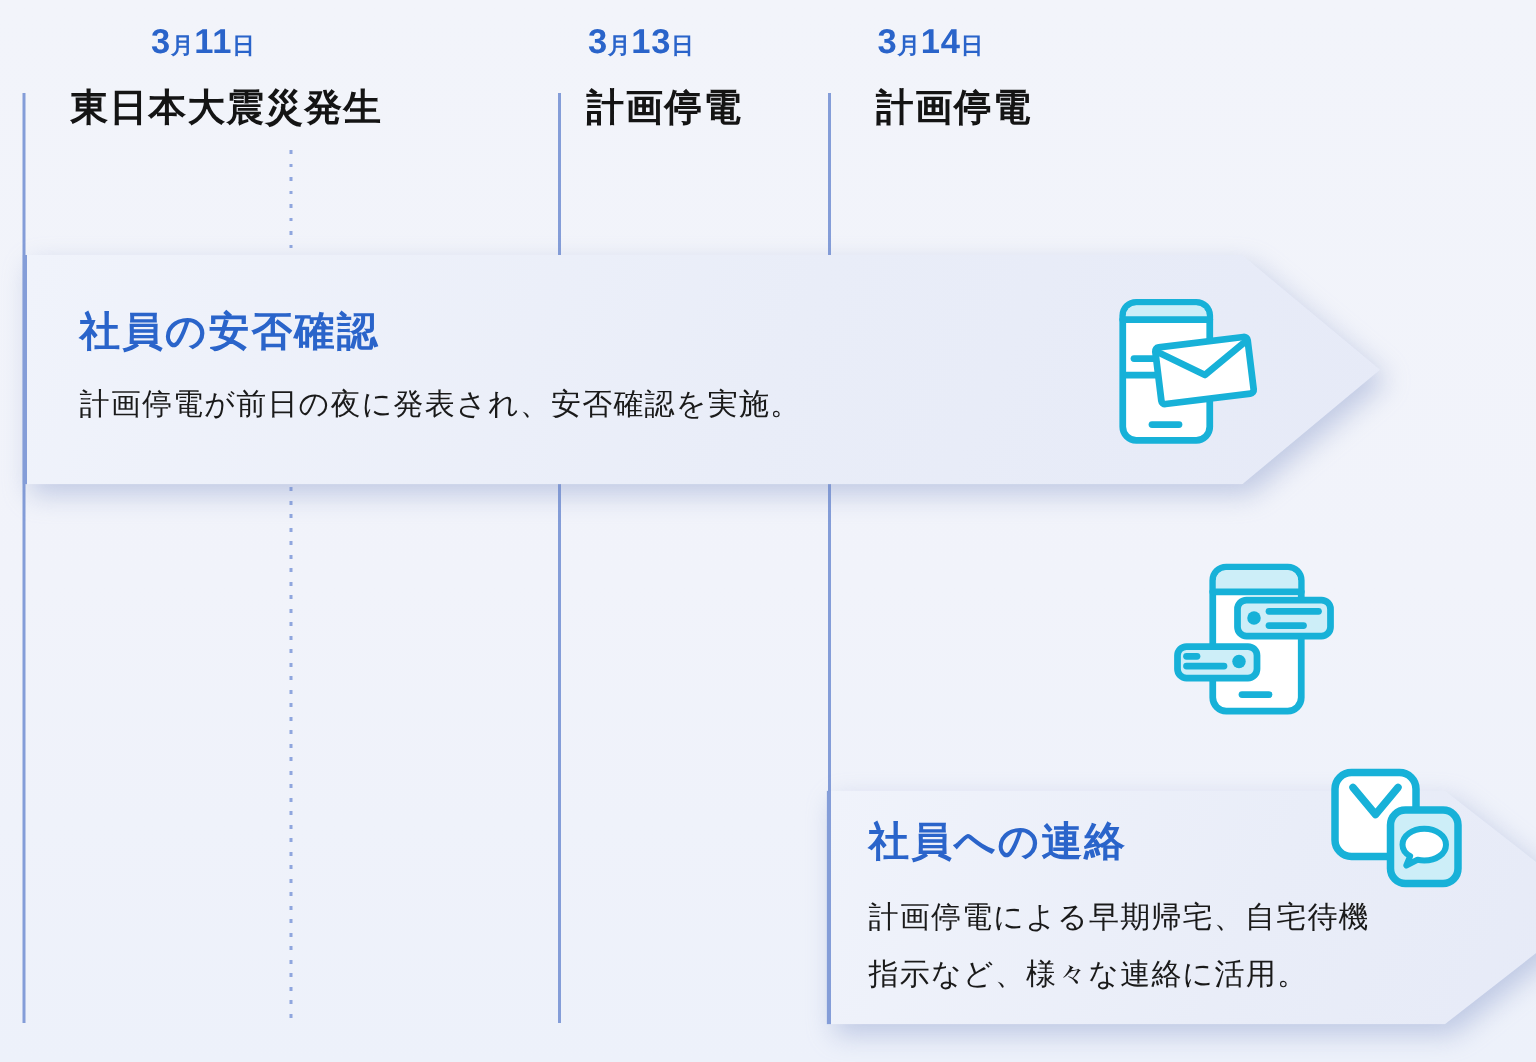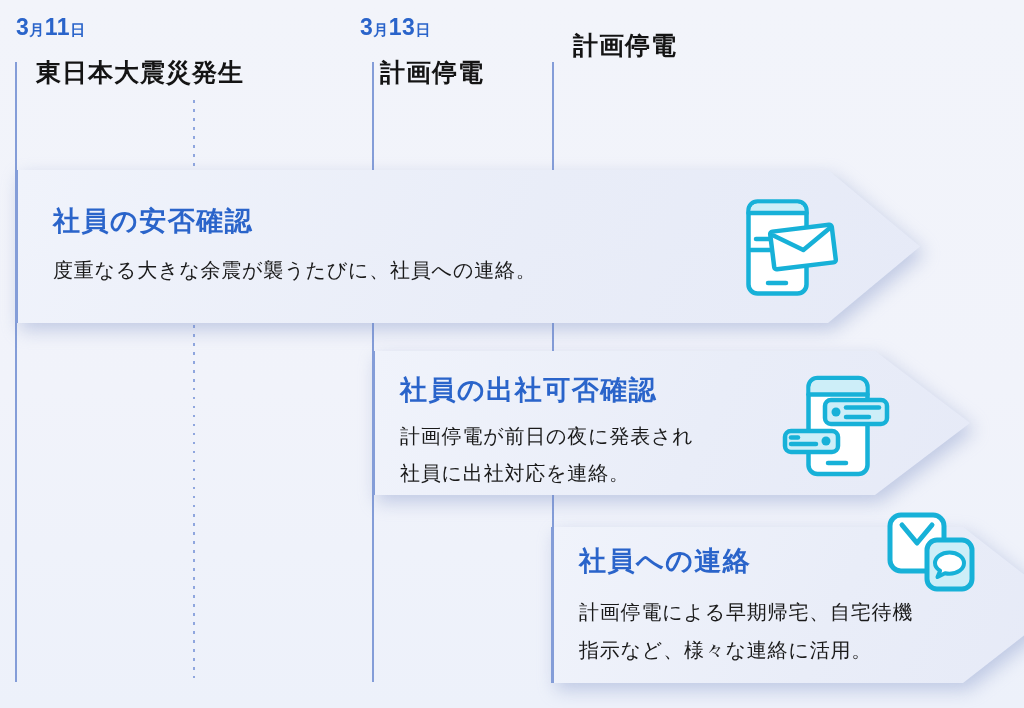--- a/index.html
+++ b/index.html
@@ -9,23 +9,23 @@
     background:linear-gradient(180deg,#f2f4fa 0%,#f1f3fa 55%,#edf1fa 100%);
   }
   
   .vline{position:absolute;top:62px;height:620px;width:2px;background:#849dd8;z-index:1;}
   .vline.dotted{
     top:100px;height:582px;background:none;
     background-image:repeating-linear-gradient(180deg,#8fa6de 0 2.5px,transparent 2.5px 9px);
   }
   
   .col{position:absolute;top:14px;z-index:4;}
-  .date{color:#2a64ca;font-weight:bold;font-size:23px;letter-spacing:.5px;margin-left:1px;}
+  .date{color:#2a64ca;font-weight:bold;font-size:23px;letter-spacing:.5px;margin-left:1px;text-align:center;}
   .date .unit{font-size:15px;}
-  .event{margin-top:12px;padding-left:21px;font-size:25px;font-weight:bold;color:#141414;line-height:38px;letter-spacing:1px;}
+  .event{margin-top:12px;padding-left:32px;font-size:25px;font-weight:bold;color:#141414;line-height:38px;letter-spacing:1px;}
   .event div{white-space:nowrap;}
   
   .band-wrap{position:absolute;z-index:2;filter:drop-shadow(5px 7px 9px rgba(120,140,195,.40));}
   .band{
     position:absolute;inset:0;
     background:linear-gradient(115deg,#f0f3fb 0%,#e9edf8 55%,#e6eaf7 100%);
     border-left:3px solid #849dd8;box-sizing:border-box;
   }
   .tip92 {clip-path:polygon(0 0,calc(100% - 92px) 0,100% 50%,calc(100% - 92px) 100%,0 100%);}
   .tip95 {clip-path:polygon(0 0,calc(100% - 95px) 0,100% 50%,calc(100% - 95px) 100%,0 100%);}
@@ -56,47 +56,37 @@
       <div>東日本大震災発生</div>
     </div>
   </div>
   <div class="col" style="left:359px;">
     <div class="date">3<span class="unit">月</span>13<span class="unit">日</span></div>
     <div class="event">
       <div>計画停電</div>
     </div>
   </div>
   <div class="col" style="left:552px;">
+    <div class="date">3<span class="unit">月</span>14<span class="unit">日</span></div>
     <div class="event">
       <div>計画停電</div>
     </div>
   </div>
 
   <div class="band-wrap pt1" style="left:15px;top:170px;width:905px;height:153px;">
     <div class="band tip92">
       <div class="band-content">
         <div class="band-title">社員の安否確認</div>
         <div class="band-desc">
-          <span>度重なる大きな余震が襲うたびに、社員への連絡。</span>
+          <span>計画停電が前日の夜に発表され、安否確認を実施。</span>
         </div>
       </div>
     </div>
   </div>
 
-  <div class="band-wrap pt2" style="left:372px;top:351px;width:598px;height:144px;">
-    <div class="band tip95">
-      <div class="band-content">
-        <div class="band-title">社員の出社可否確認</div>
-        <div class="band-desc">
-          <span>計画停電が前日の夜に発表され</span>
-          <span>社員に出社対応を連絡。</span>
-        </div>
-      </div>
-    </div>
-  </div>
 
   <div class="band-wrap pt3" style="left:551px;top:527px;width:512px;height:156px;">
     <div class="band tip100">
       <div class="band-content">
         <div class="band-title">社員への連絡</div>
         <div class="band-desc">
           <span>計画停電による早期帰宅、自宅待機</span>
           <span>指示など、様々な連絡に活用。</span>
         </div>
       </div>

